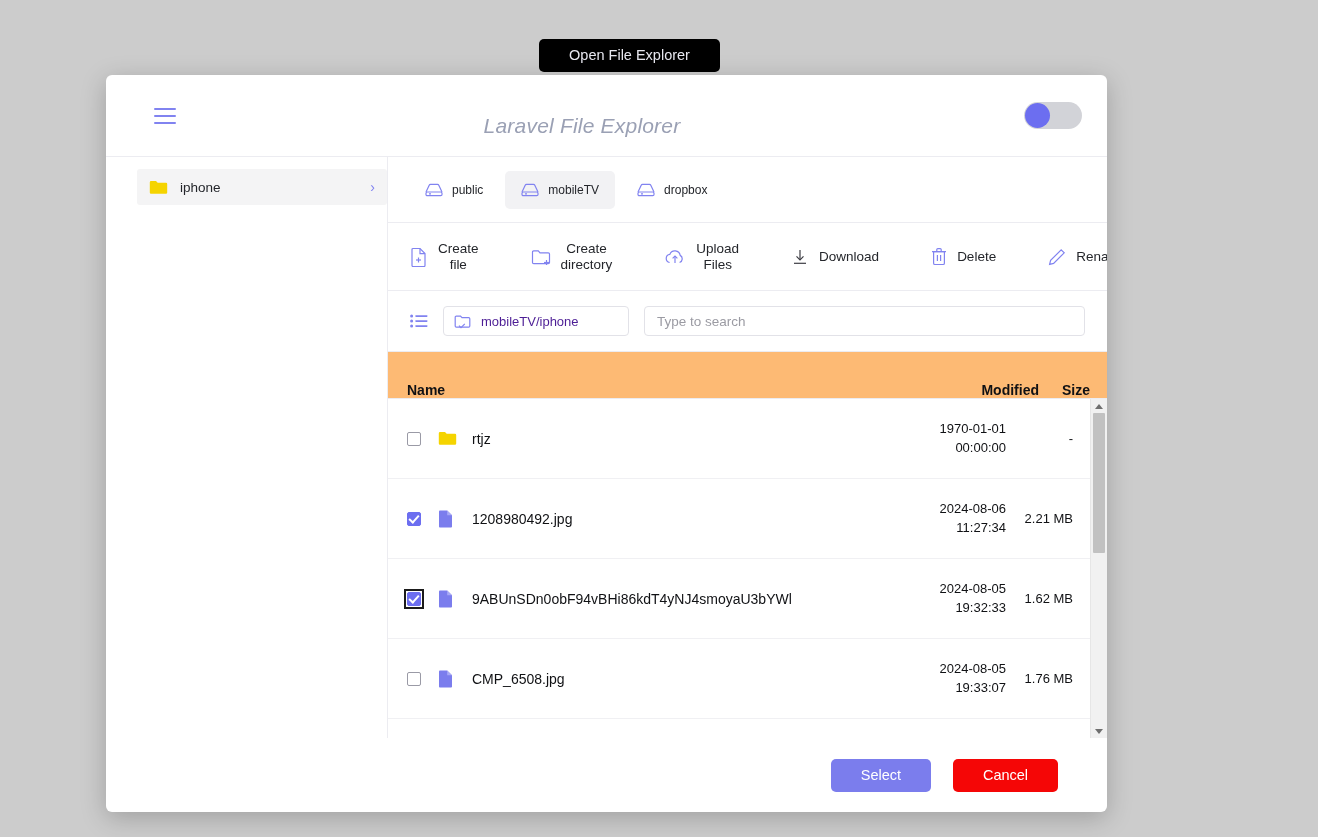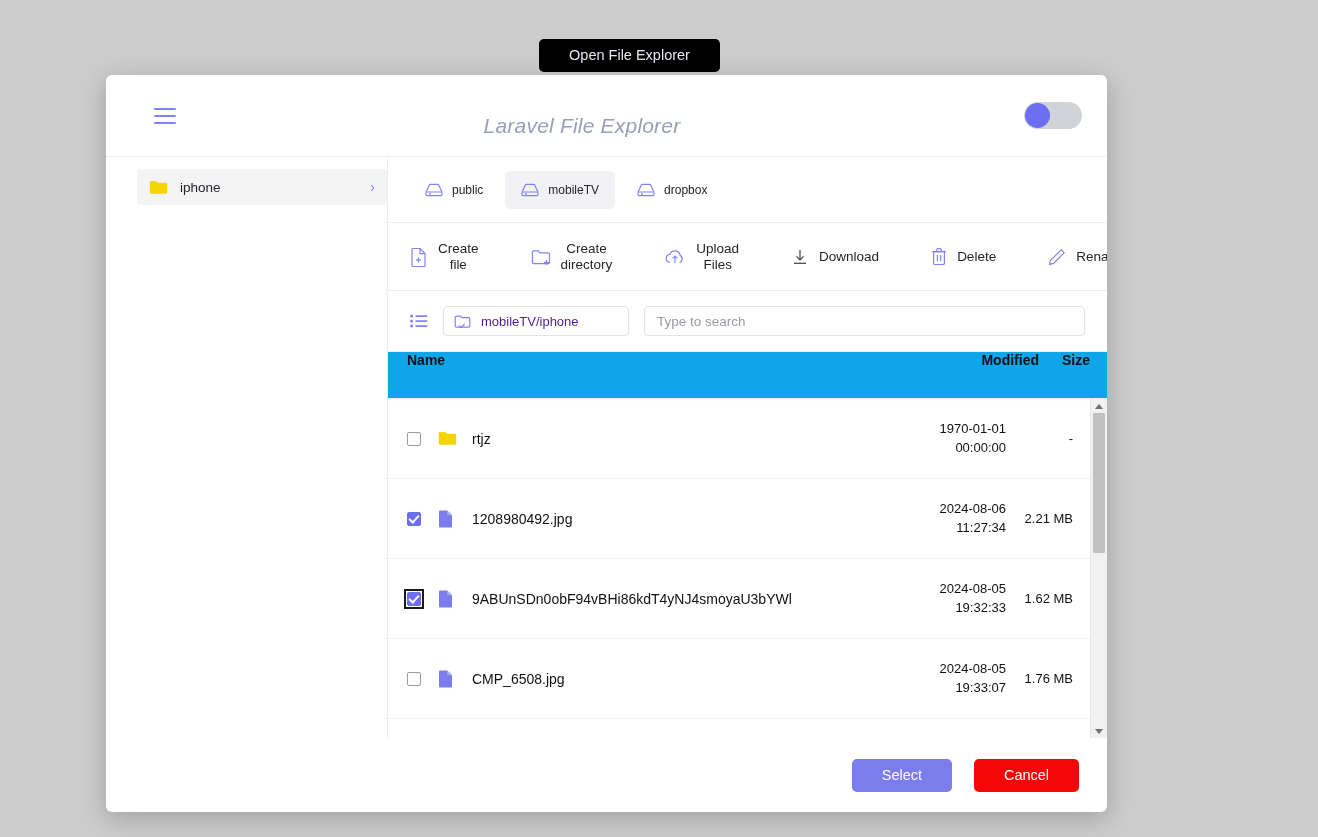--- a/index.html
+++ b/index.html
@@ -169,22 +169,22 @@
     font-size: 13.5px; color: #24262b;
     font-family: "Liberation Sans", sans-serif;
     outline: none;
     background: #fff;
   }
   .search-box::placeholder { color: #9b9ba3; }
 
   
   .thead {
     height: 47px; flex: none;
-    background: #0ea5e9;
-    display: flex; align-items: flex-start;
+    background: #fdba74;
+    display: flex; align-items: flex-end;
     border-bottom: 1px solid #ececf1;
     font-weight: bold; font-size: 14px; color: #101114;
   }
   .col-name { padding-left: 19px; flex: 1; }
   .col-mod  { width: 132px; text-align: right; }
   .col-size { width: 68px; text-align: right; padding-right: 17px; }
 
   
   .listwrap { flex: 1; min-height: 0; display: flex; }
   .list { flex: 1; min-width: 0; overflow: hidden; }
@@ -242,21 +242,21 @@
     position: absolute; left: 2px; right: 2px; top: 0;
     height: 45%;
     background: #c1c1c1; border-radius: 1px;
   }
 
   
   .footer {
     height: 74px; flex: none;
     display: flex; align-items: center; justify-content: flex-end;
     gap: 22px;
-    padding-right: 28px;
+    padding-right: 49px;
   }
   .btn {
     height: 33px; border: none; border-radius: 5px;
     font-size: 14.5px; color: #fff; cursor: pointer;
     font-family: "Liberation Sans", sans-serif;
     padding: 0 16px; min-width: 100px;
   }
   .btn-select { background: #7b7ded; }
   .btn-cancel { background: #f50606; min-width: 105px; }
 </style>

